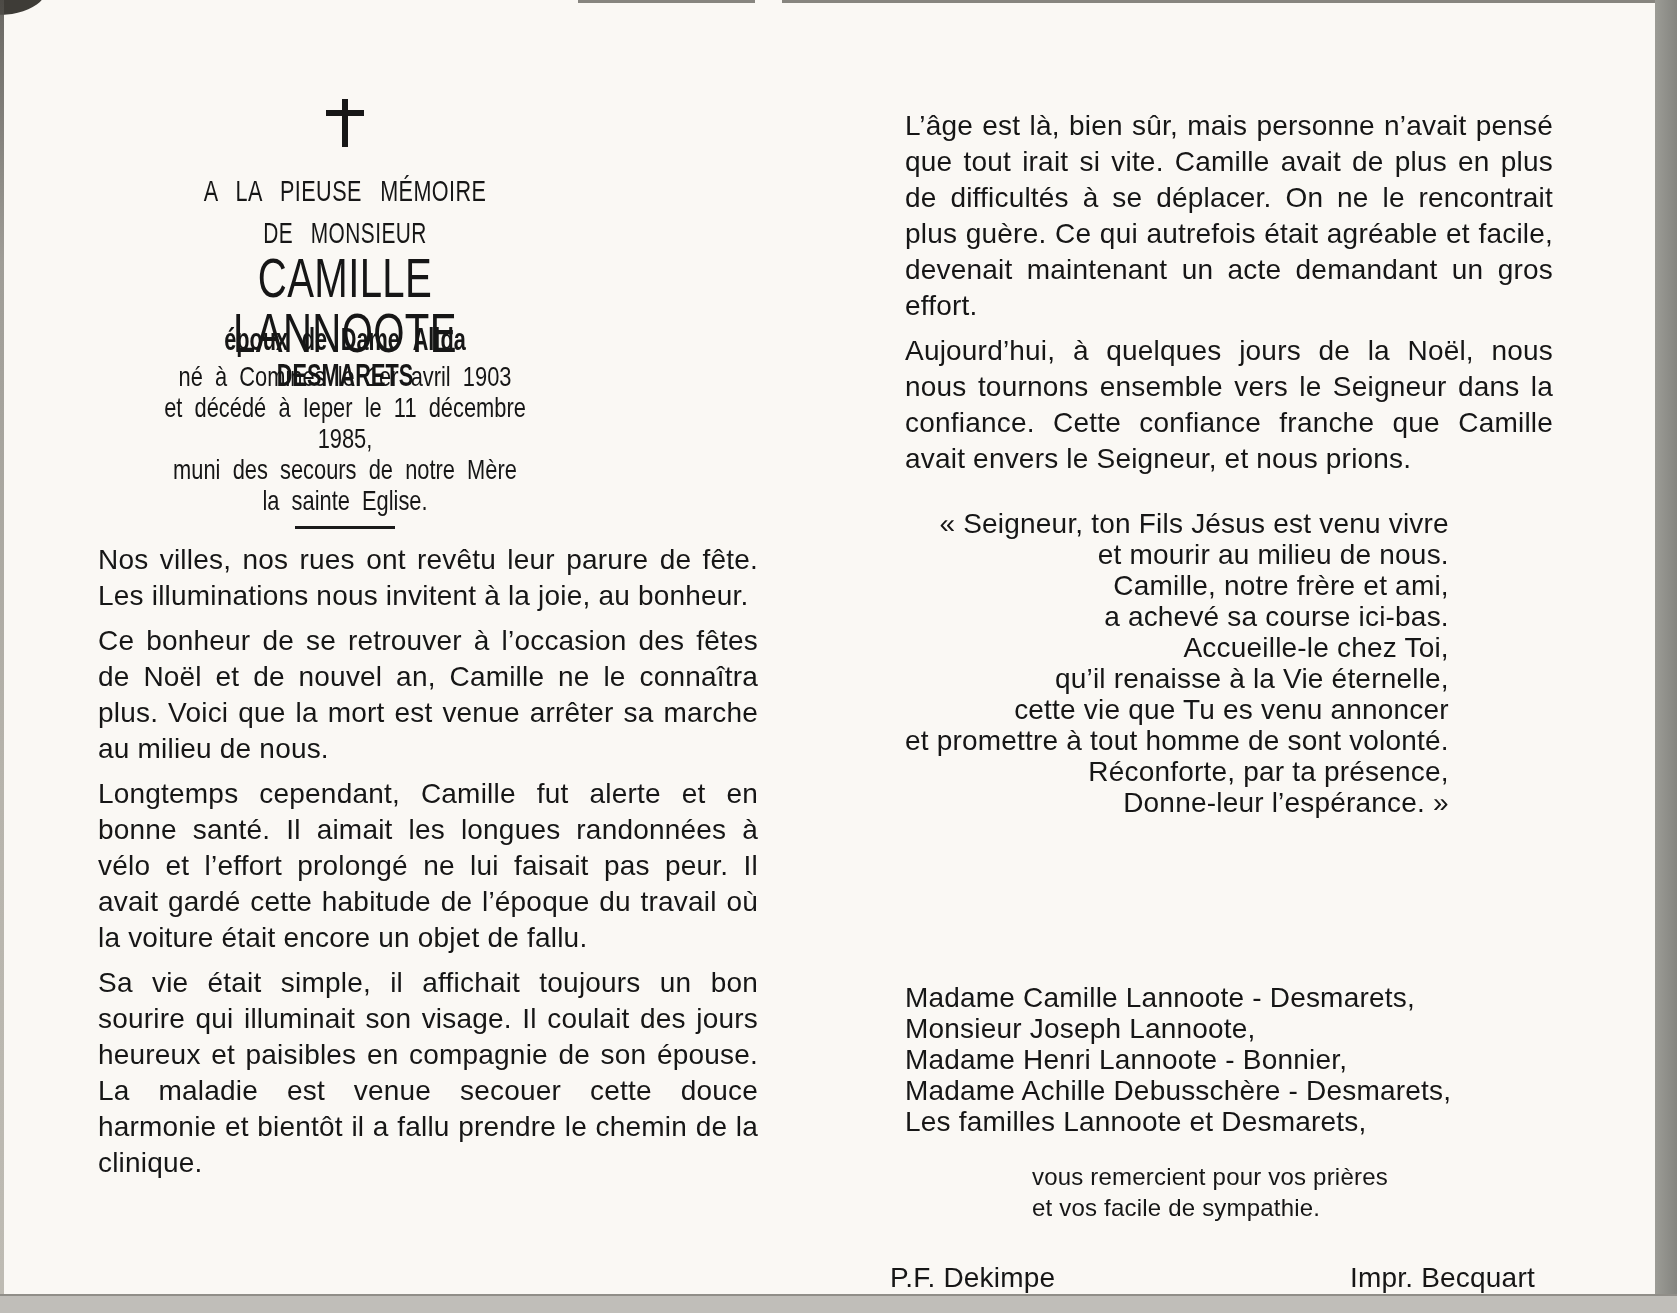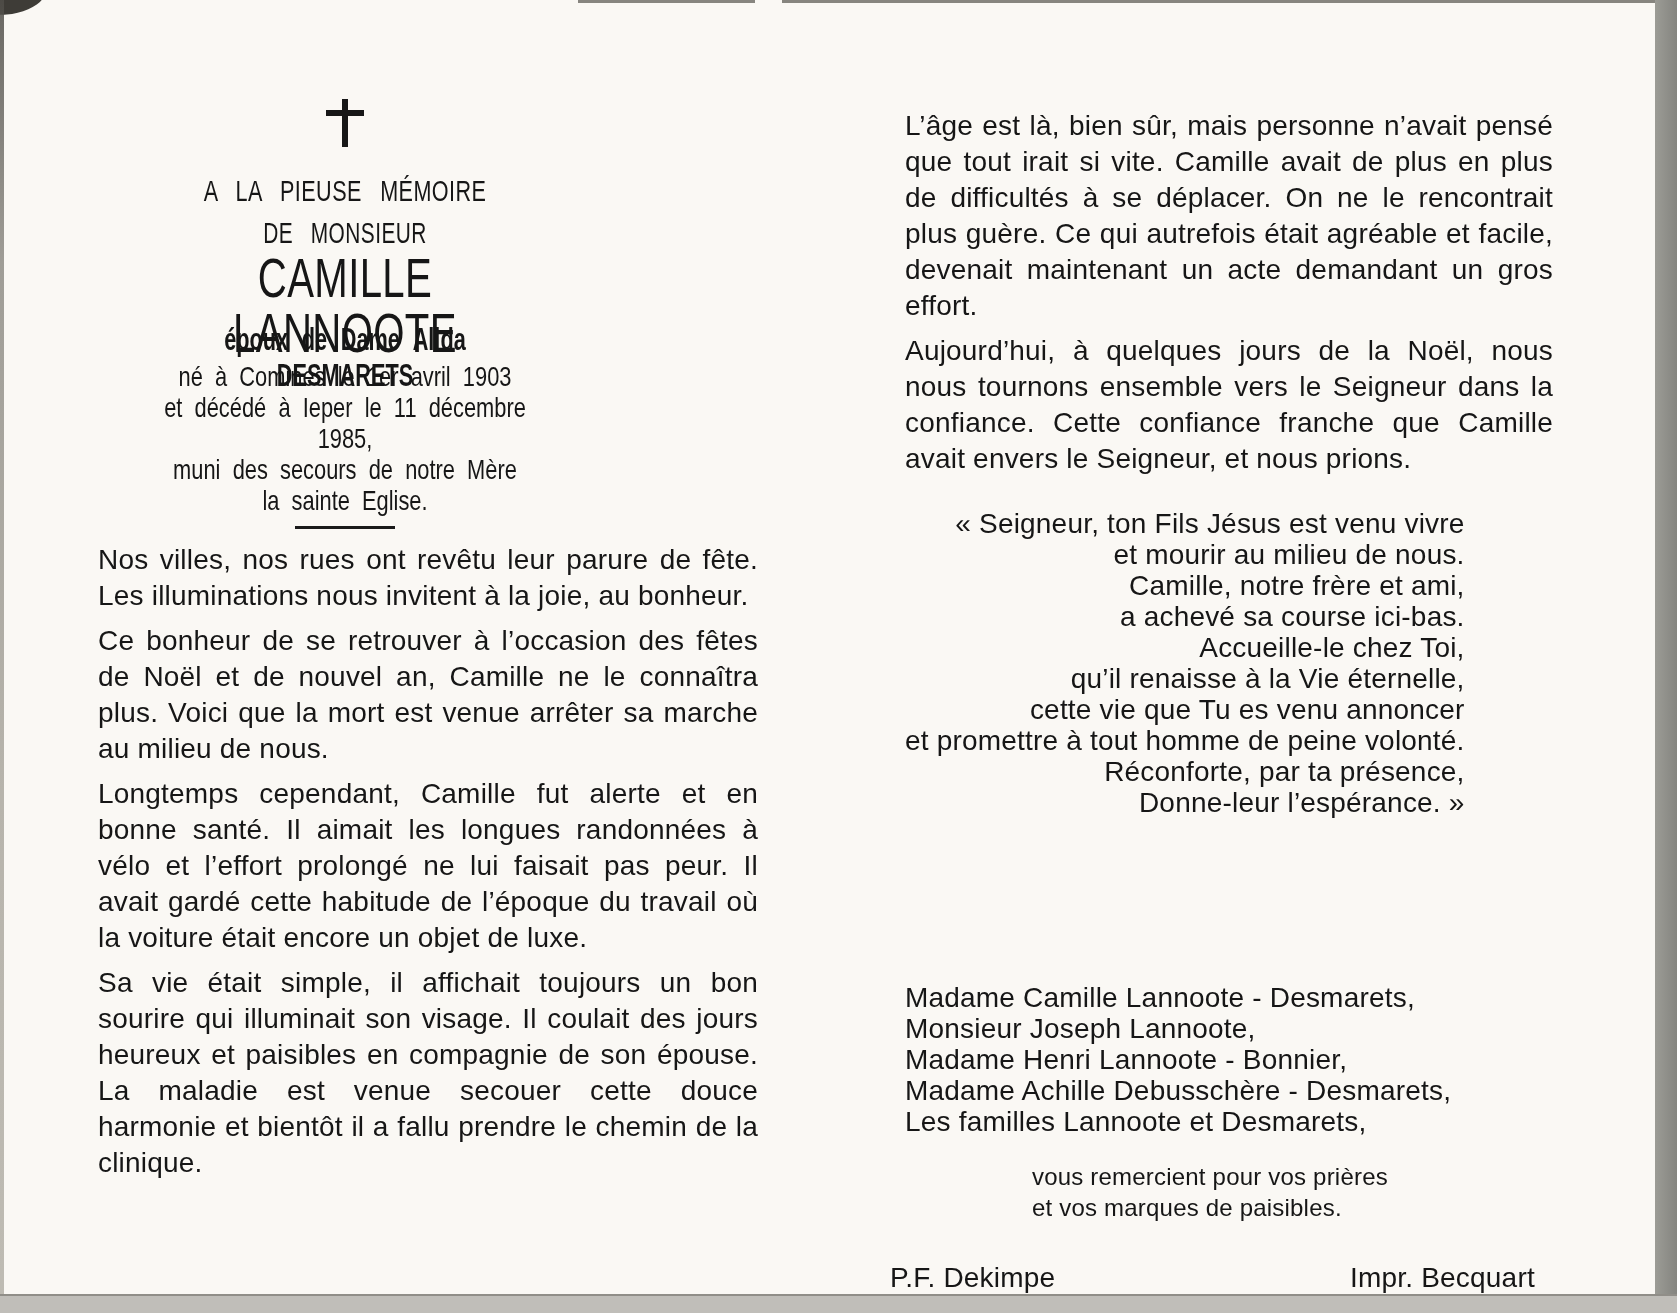--- a/index.html
+++ b/index.html
@@ -69,53 +69,53 @@
       <div>et décédé à Ieper le 11 décembre 1985,</div>
       <div>muni des secours de notre Mère</div>
       <div>la sainte Eglise.</div>
     </div>
     <div class="divider"><span class="bar"></span></div>
   </div>
 
   <div class="para-col left-paras">
     <p>Nos villes, nos rues ont revêtu leur parure de fête. Les illuminations nous invitent à la joie, au bonheur.</p>
     <p>Ce bonheur de se retrouver à l’occasion des fêtes de Noël et de nouvel an, Camille ne le connaîtra plus. Voici que la mort est venue arrêter sa marche au milieu de nous.</p>
-    <p>Longtemps cependant, Camille fut alerte et en bonne santé. Il aimait les longues randonnées à vélo et l’effort prolongé ne lui faisait pas peur. Il avait gardé cette habitude de l’époque du travail où la voiture était encore un objet de luxe.</p>
+    <p>Longtemps cependant, Camille fut alerte et en bonne santé. Il aimait les longues randonnées à vélo et l’effort prolongé ne lui faisait pas peur. Il avait gardé cette habitude de l’époque du travail où la voiture était encore un objet de fallu.</p>
     <p>Sa vie était simple, il affichait toujours un bon sourire qui illuminait son visage. Il coulait des jours heureux et paisibles en compagnie de son épouse. La maladie est venue secouer cette douce harmonie et bientôt il a fallu prendre le chemin de la clinique.</p>
   </div>
 
   <div class="para-col right-paras">
     <p>L’âge est là, bien sûr, mais personne n’avait pensé que tout irait si vite. Camille avait de plus en plus de difficultés à se déplacer. On ne le rencontrait plus guère. Ce qui autrefois était agréable et facile, devenait maintenant un acte demandant un gros effort.</p>
     <p>Aujourd’hui, à quelques jours de la Noël, nous nous tournons ensemble vers le Seigneur dans la confiance. Cette confiance franche que Camille avait envers le Seigneur, et nous prions.</p>
   </div>
 
   <div class="prayer">
     <div>« Seigneur, ton Fils Jésus est venu vivre</div>
     <div>et mourir au milieu de nous.</div>
     <div>Camille, notre frère et ami,</div>
     <div>a achevé sa course ici-bas.</div>
     <div>Accueille-le chez Toi,</div>
     <div>qu’il renaisse à la Vie éternelle,</div>
     <div>cette vie que Tu es venu annoncer</div>
-    <div>et promettre à tout homme de peine volonté.</div>
+    <div>et promettre à tout homme de sont volonté.</div>
     <div>Réconforte, par ta présence,</div>
     <div>Donne-leur l’espérance. »</div>
   </div>
 
   <div class="family">
     <div>Madame Camille Lannoote - Desmarets,</div>
     <div>Monsieur Joseph Lannoote,</div>
     <div>Madame Henri Lannoote - Bonnier,</div>
     <div>Madame Achille Debusschère - Desmarets,</div>
     <div>Les familles Lannoote et Desmarets,</div>
   </div>
 
   <div class="thanks">
     <div>vous remercient pour vos prières</div>
-    <div>et vos marques de paisibles.</div>
+    <div>et vos facile de sympathie.</div>
   </div>
 
   <div class="credit l">P.F. Dekimpe</div>
   <div class="credit r">Impr. Becquart</div>
 
   <div class="edge-top"></div>
   <div class="top-notch"></div>
   <div class="corner-blob"></div>
   <div class="edge-left"></div>
   <div class="edge-right"></div>

